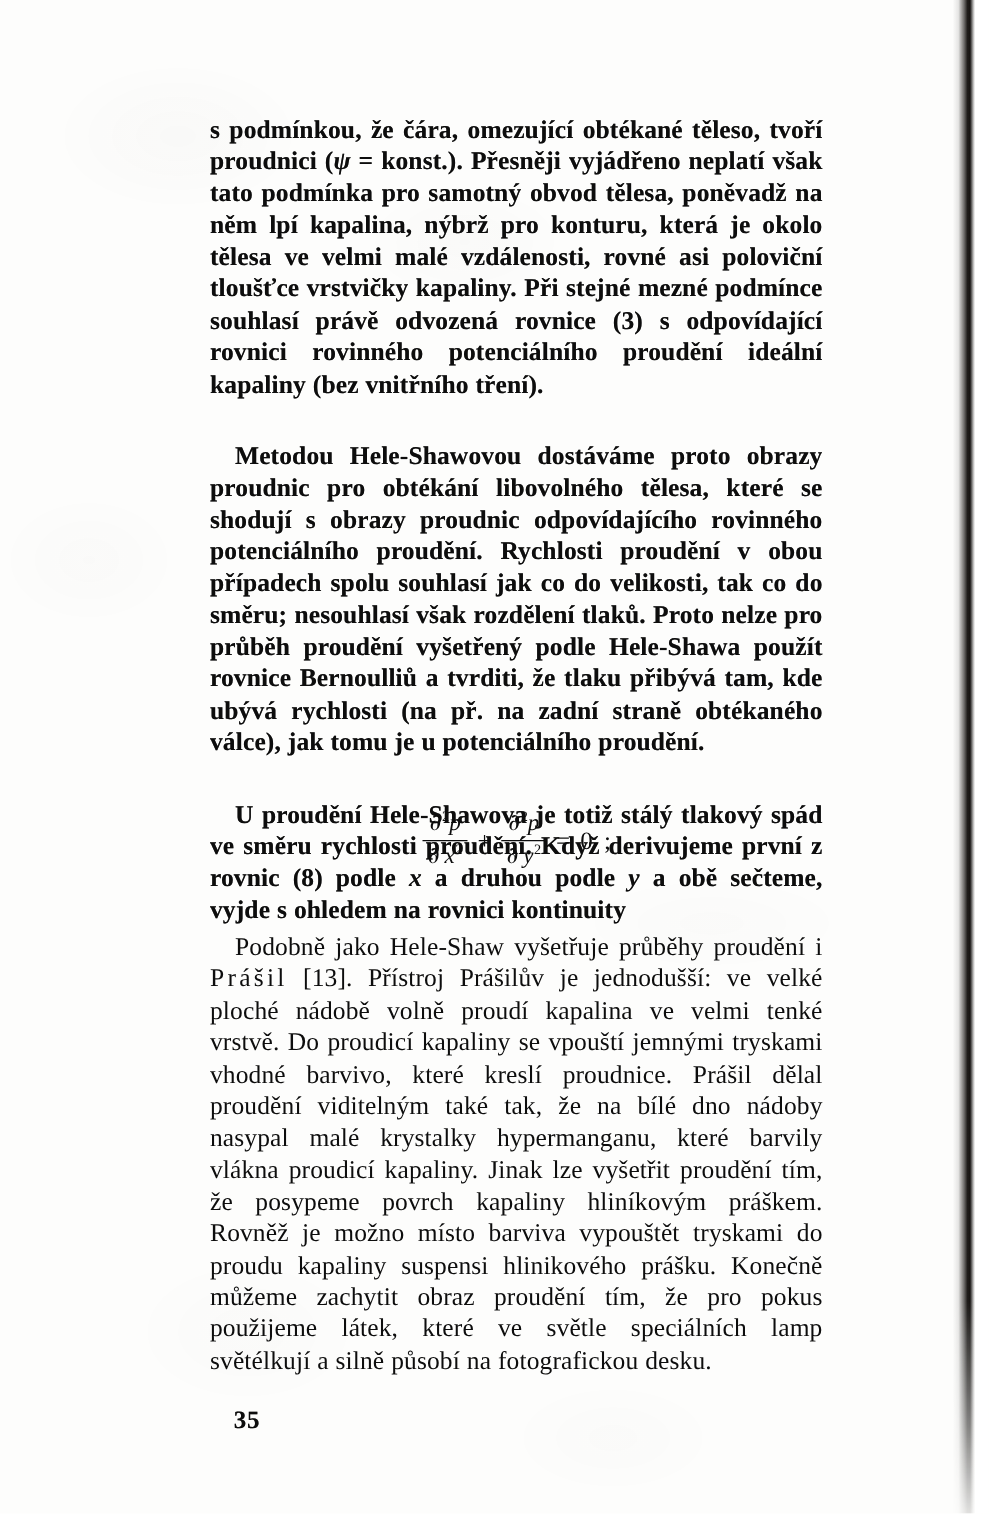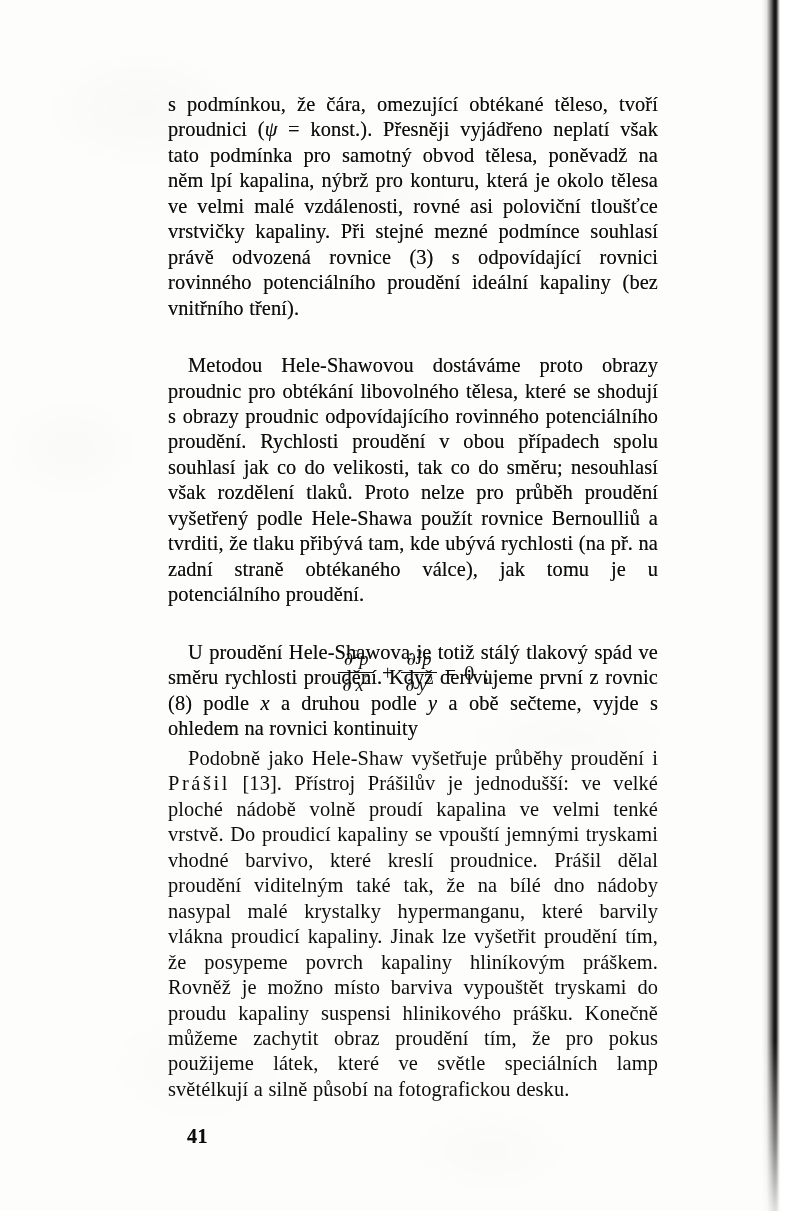--- a/index.html
+++ b/index.html
@@ -65,20 +65,21 @@
     width: 11px; height: 1211px;
     background: #ffffff;
   }
 
   
   #text-column {
     position: absolute;
     left: 168px;
     top: 92px;
     width: 490px;
+    font-weight: bold;
   }
   p.body-par {
     margin: 0;
     font-size: 20.4px;
     line-height: 25.45px;
     text-align: justify;
     text-justify: inter-word;
     letter-spacing: .1px;
     word-spacing: .3px;
     -webkit-font-smoothing: none;
@@ -203,18 +204,18 @@
       <span class="zero">0</span>
       <span class="semi">;</span>
     </span>
   </div>
 
   <div id="text-column-2" style="position:absolute;left:168px;top:714px;width:490px;">
 
     <p class="body-par indent"><span>Podobně jako Hele-Shaw vyšetřuje průběhy proudění i </span><span class="spaced-name">Prášil</span><span> [13]. Přístroj Prášilův je jednodušší: ve velké ploché nádobě volně proudí kapalina ve velmi tenké vrstvě. Do proudicí kapaliny se vpouští jemnými tryskami vhodné barvivo, které kreslí proudnice. Prášil dělal proudění viditelným také tak, že na bílé dno nádoby nasypal malé krystalky hypermanganu, které barvily vlákna proudicí kapaliny. Jinak lze vyšetřit proudění tím, že posypeme povrch kapaliny hliníkovým práškem. Rovněž je možno místo barviva vypouštět tryskami do proudu kapaliny suspensi hlinikového prášku. Konečně můžeme zachytit obraz proudění tím, že pro pokus použijeme látek, které ve světle speciálních lamp světélkují a silně působí na fotografickou desku.</span></p>
   </div>
 
-  <div id="page-number">41</div>
+  <div id="page-number">35</div>
 
   <div id="scan-right-edge"></div>
   <div id="scan-far-right"></div>
 
 </div>
 
 </body></html>

